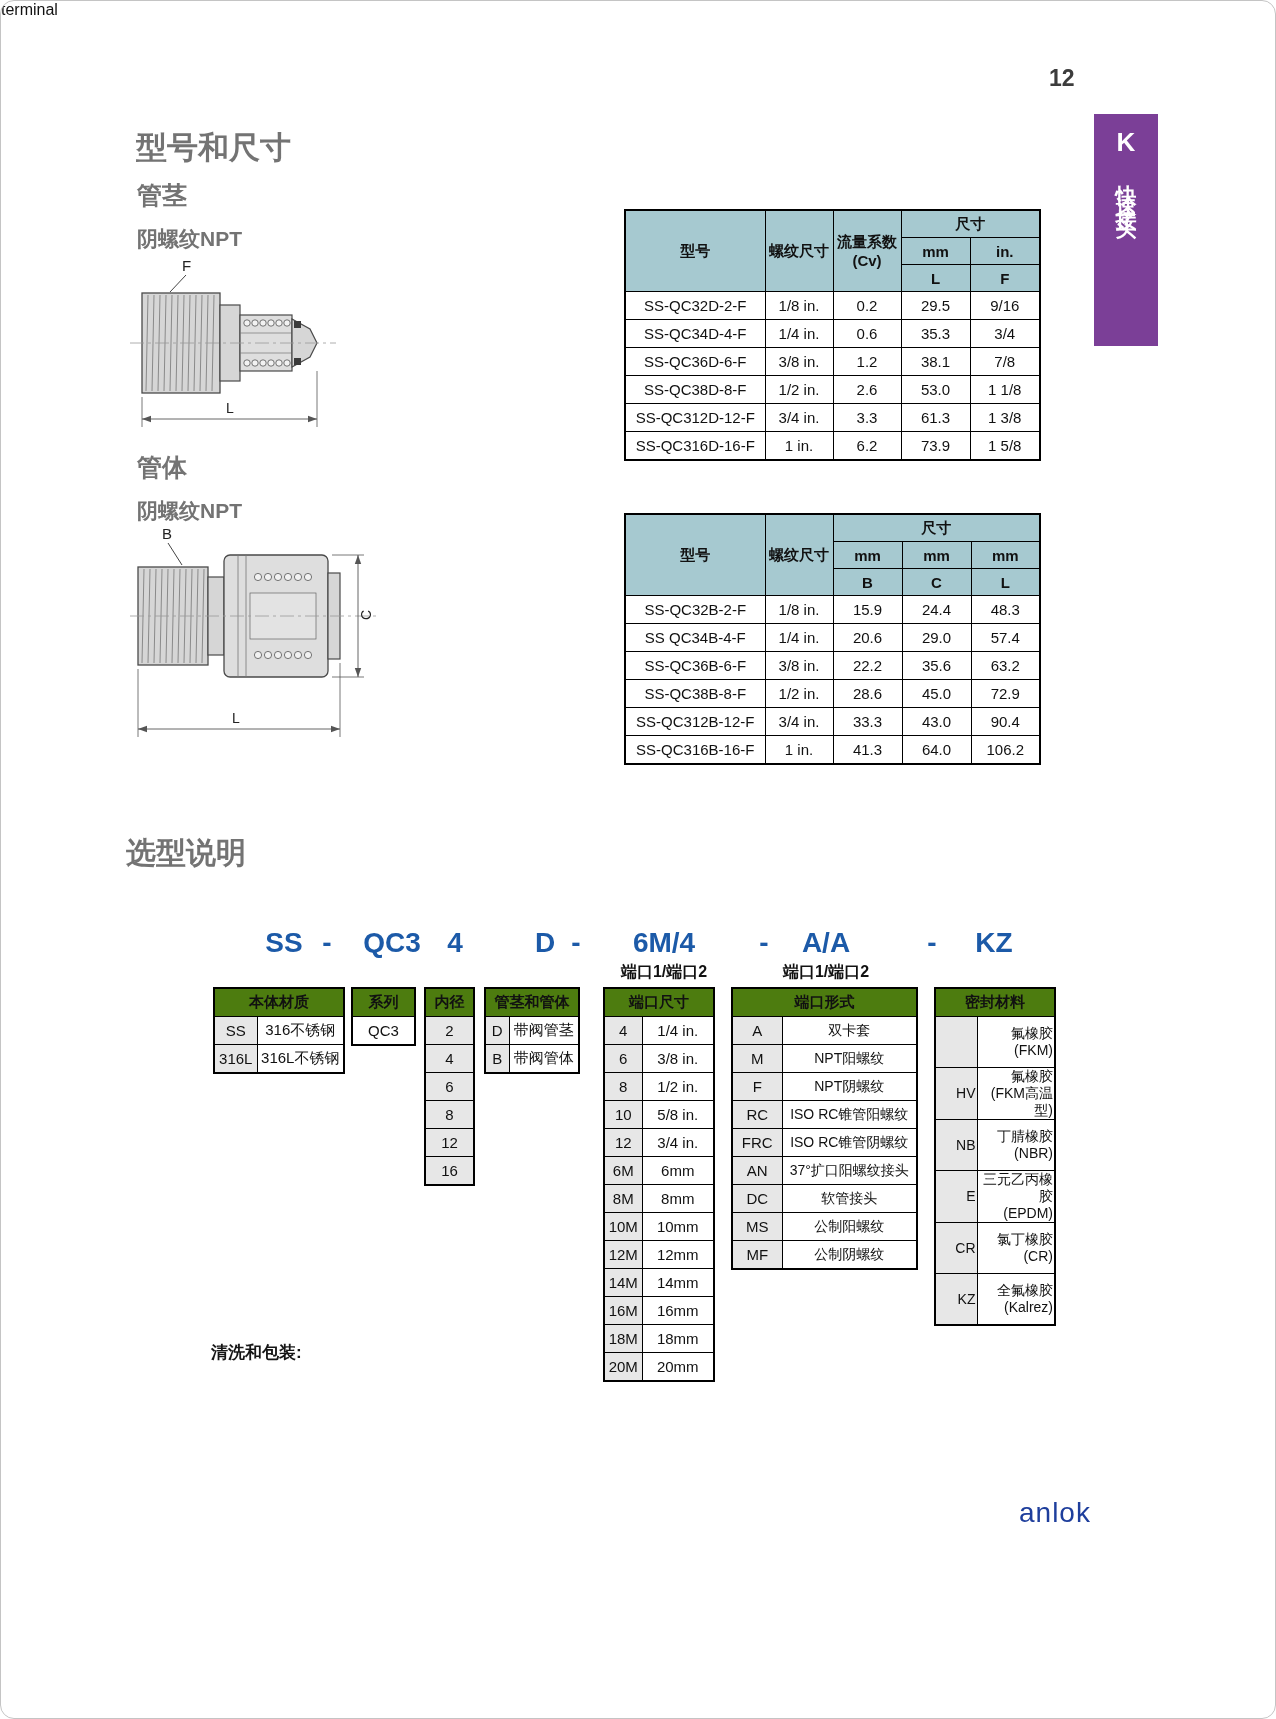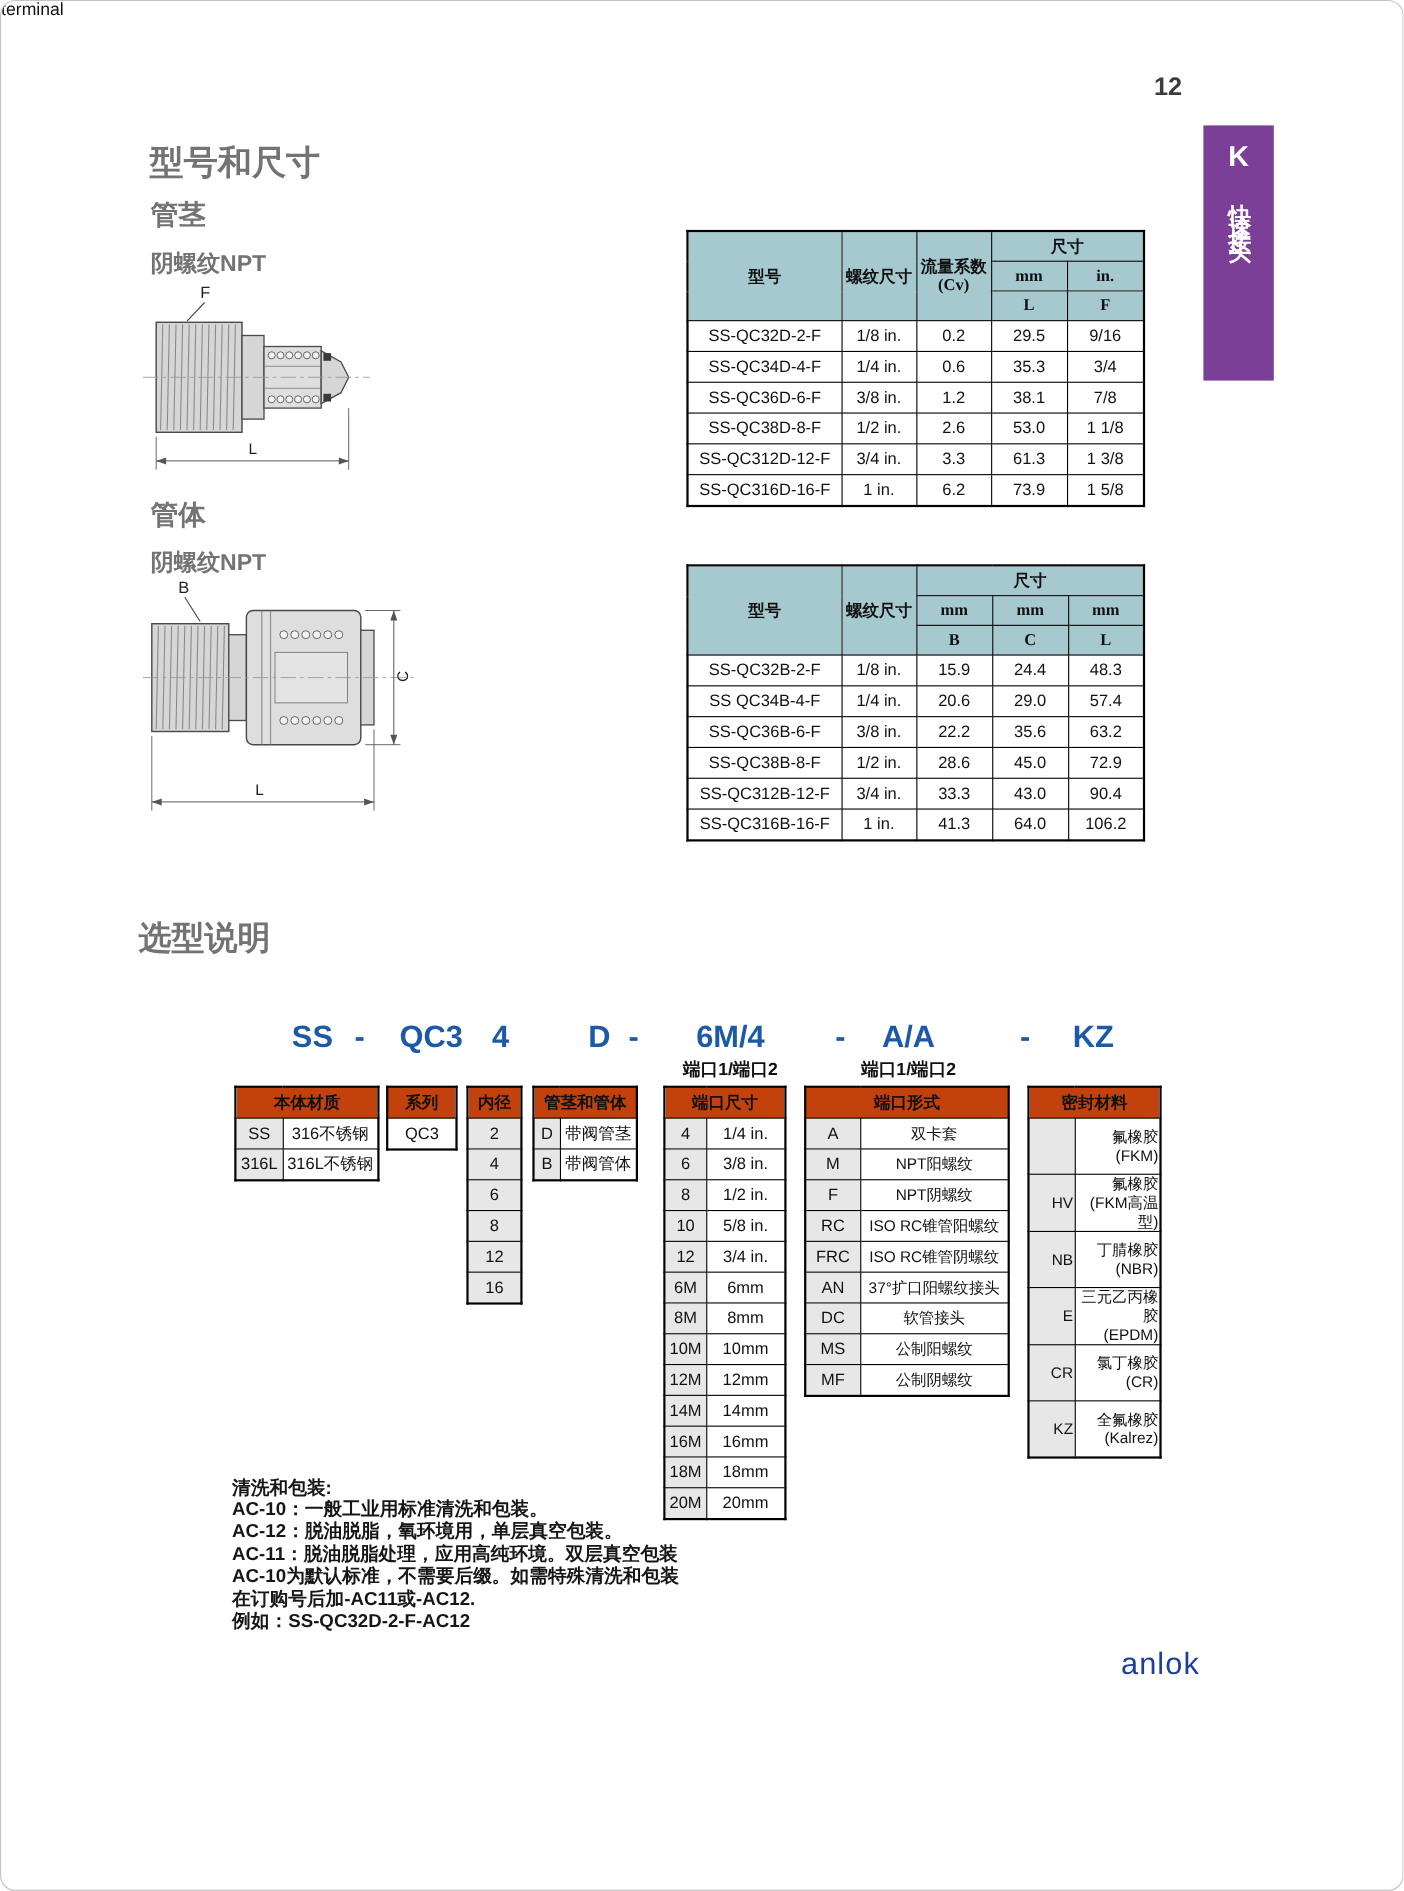--- a/index.html
+++ b/index.html
@@ -13,24 +13,24 @@
   .tab-letter{font-size:26px;font-weight:bold;line-height:28px;}
   .tab-label{writing-mode:vertical-rl;text-orientation:upright;font-size:21px;font-weight:bold;
              letter-spacing:11px;margin-top:12px;}
   .h-main{position:absolute;font-weight:bold;color:#737373;white-space:nowrap;}
   .code-part{position:absolute;top:926px;transform:translateX(-50%);font-size:28px;font-weight:bold;
              color:#1c5aa8;white-space:nowrap;}
   .port-label{position:absolute;top:961px;transform:translateX(-50%);font-size:16px;font-weight:bold;
               color:#111;white-space:nowrap;}
   table.t{border-collapse:collapse;position:absolute;table-layout:fixed;border:2px solid #000;background:#fff;}
   table.t th,table.t td{border:1px solid #000;text-align:center;padding:0 2px;overflow:hidden;}
-  table.t th{background:#a6c9d0;font-size:15px;font-weight:bold;height:26px;font-family:Liberation Serif, serif;}
+  table.t th{background:#a6c9d0;font-size:15px;font-weight:bold;height:26px;}
   table.t td{font-size:15px;height:27px;}
   table.mini{border-collapse:collapse;position:absolute;table-layout:fixed;border:2px solid #000;background:#fff;}
-  table.mini th{background:#c2410c;border:1px solid #000;font-size:15px;font-weight:bold;height:27px;padding:0 1px;overflow:hidden;}
+  table.mini th{background:#4d7c0f;border:1px solid #000;font-size:15px;font-weight:bold;height:27px;padding:0 1px;overflow:hidden;}
   table.mini td{border:1px solid #000;font-size:15px;text-align:center;height:27px;padding:0 1px;overflow:hidden;}
   table.mini td.code{background:#e7e7e7;}
   table.mini.pform td.val{font-size:14px;}
   table.mini.seal td{height:50px;font-size:14px;line-height:17px;text-align:right;}
   .note-block{position:absolute;left:210px;font-size:17px;font-weight:bold;color:#161616;white-space:nowrap;}
   .note-block div{line-height:22px;}
   .note-block.tight div{line-height:20.4px;}
   .logo{position:absolute;left:1018px;top:1496px;font-size:28px;font-weight:normal;color:#1e3e9c;
         letter-spacing:1px;font-style:normal;}
   svg text{font-family:"Liberation Sans","DejaVu Sans",sans-serif;}
@@ -540,24 +540,16 @@
       <td>
             <div>全氟橡胶</div>
             <div>(Kalrez)</div>
           </td>
         </tr>
   </tbody>
     </table>
 
   
   <div class="note-block" style="top:1340px;">清洗和包装:</div>
-  <div class="note-block tight" style="top:1361px;">
-    <div>AC-10：一般工业用标准清洗和包装。</div>
-    <div>AC-12：脱油脱脂，氧环境用，单层真空包装。</div>
-    <div>AC-11：脱油脱脂处理，应用高纯环境。双层真空包装</div>
-    <div>AC-10为默认标准，不需要后缀。如需特殊清洗和包装</div>
-    <div>在订购号后加-AC11或-AC12.</div>
-    <div>例如：SS-QC32D-2-F-AC12</div>
-  </div>
 
   <div class="logo">anlok</div>
 
 </div>
 
 </body></html>

